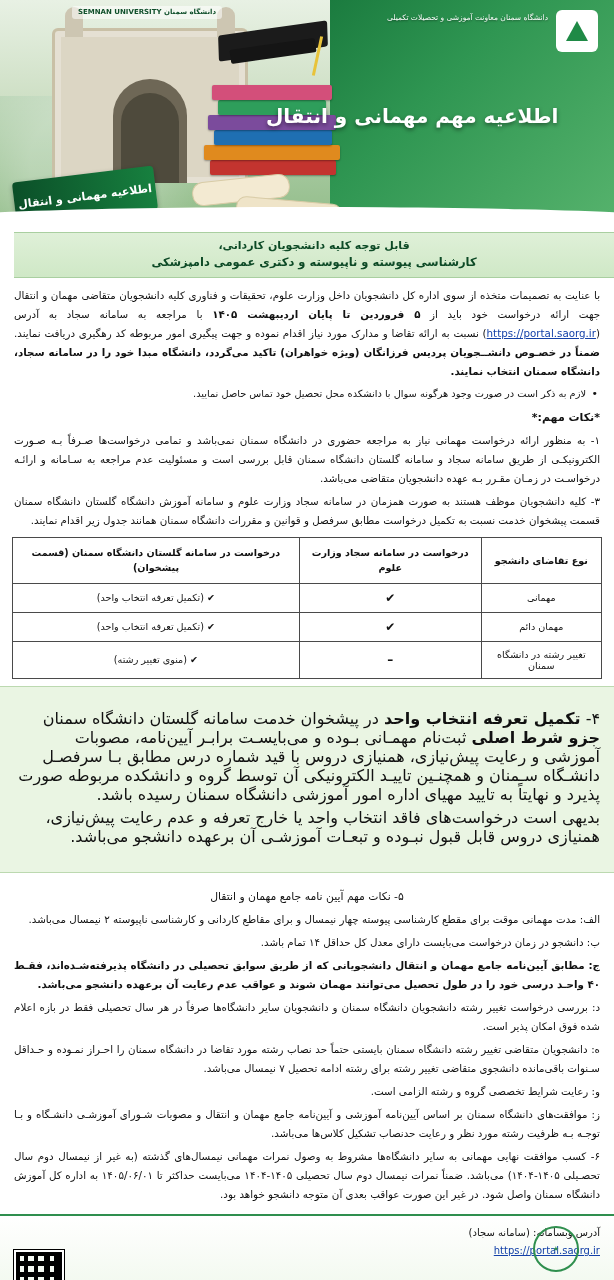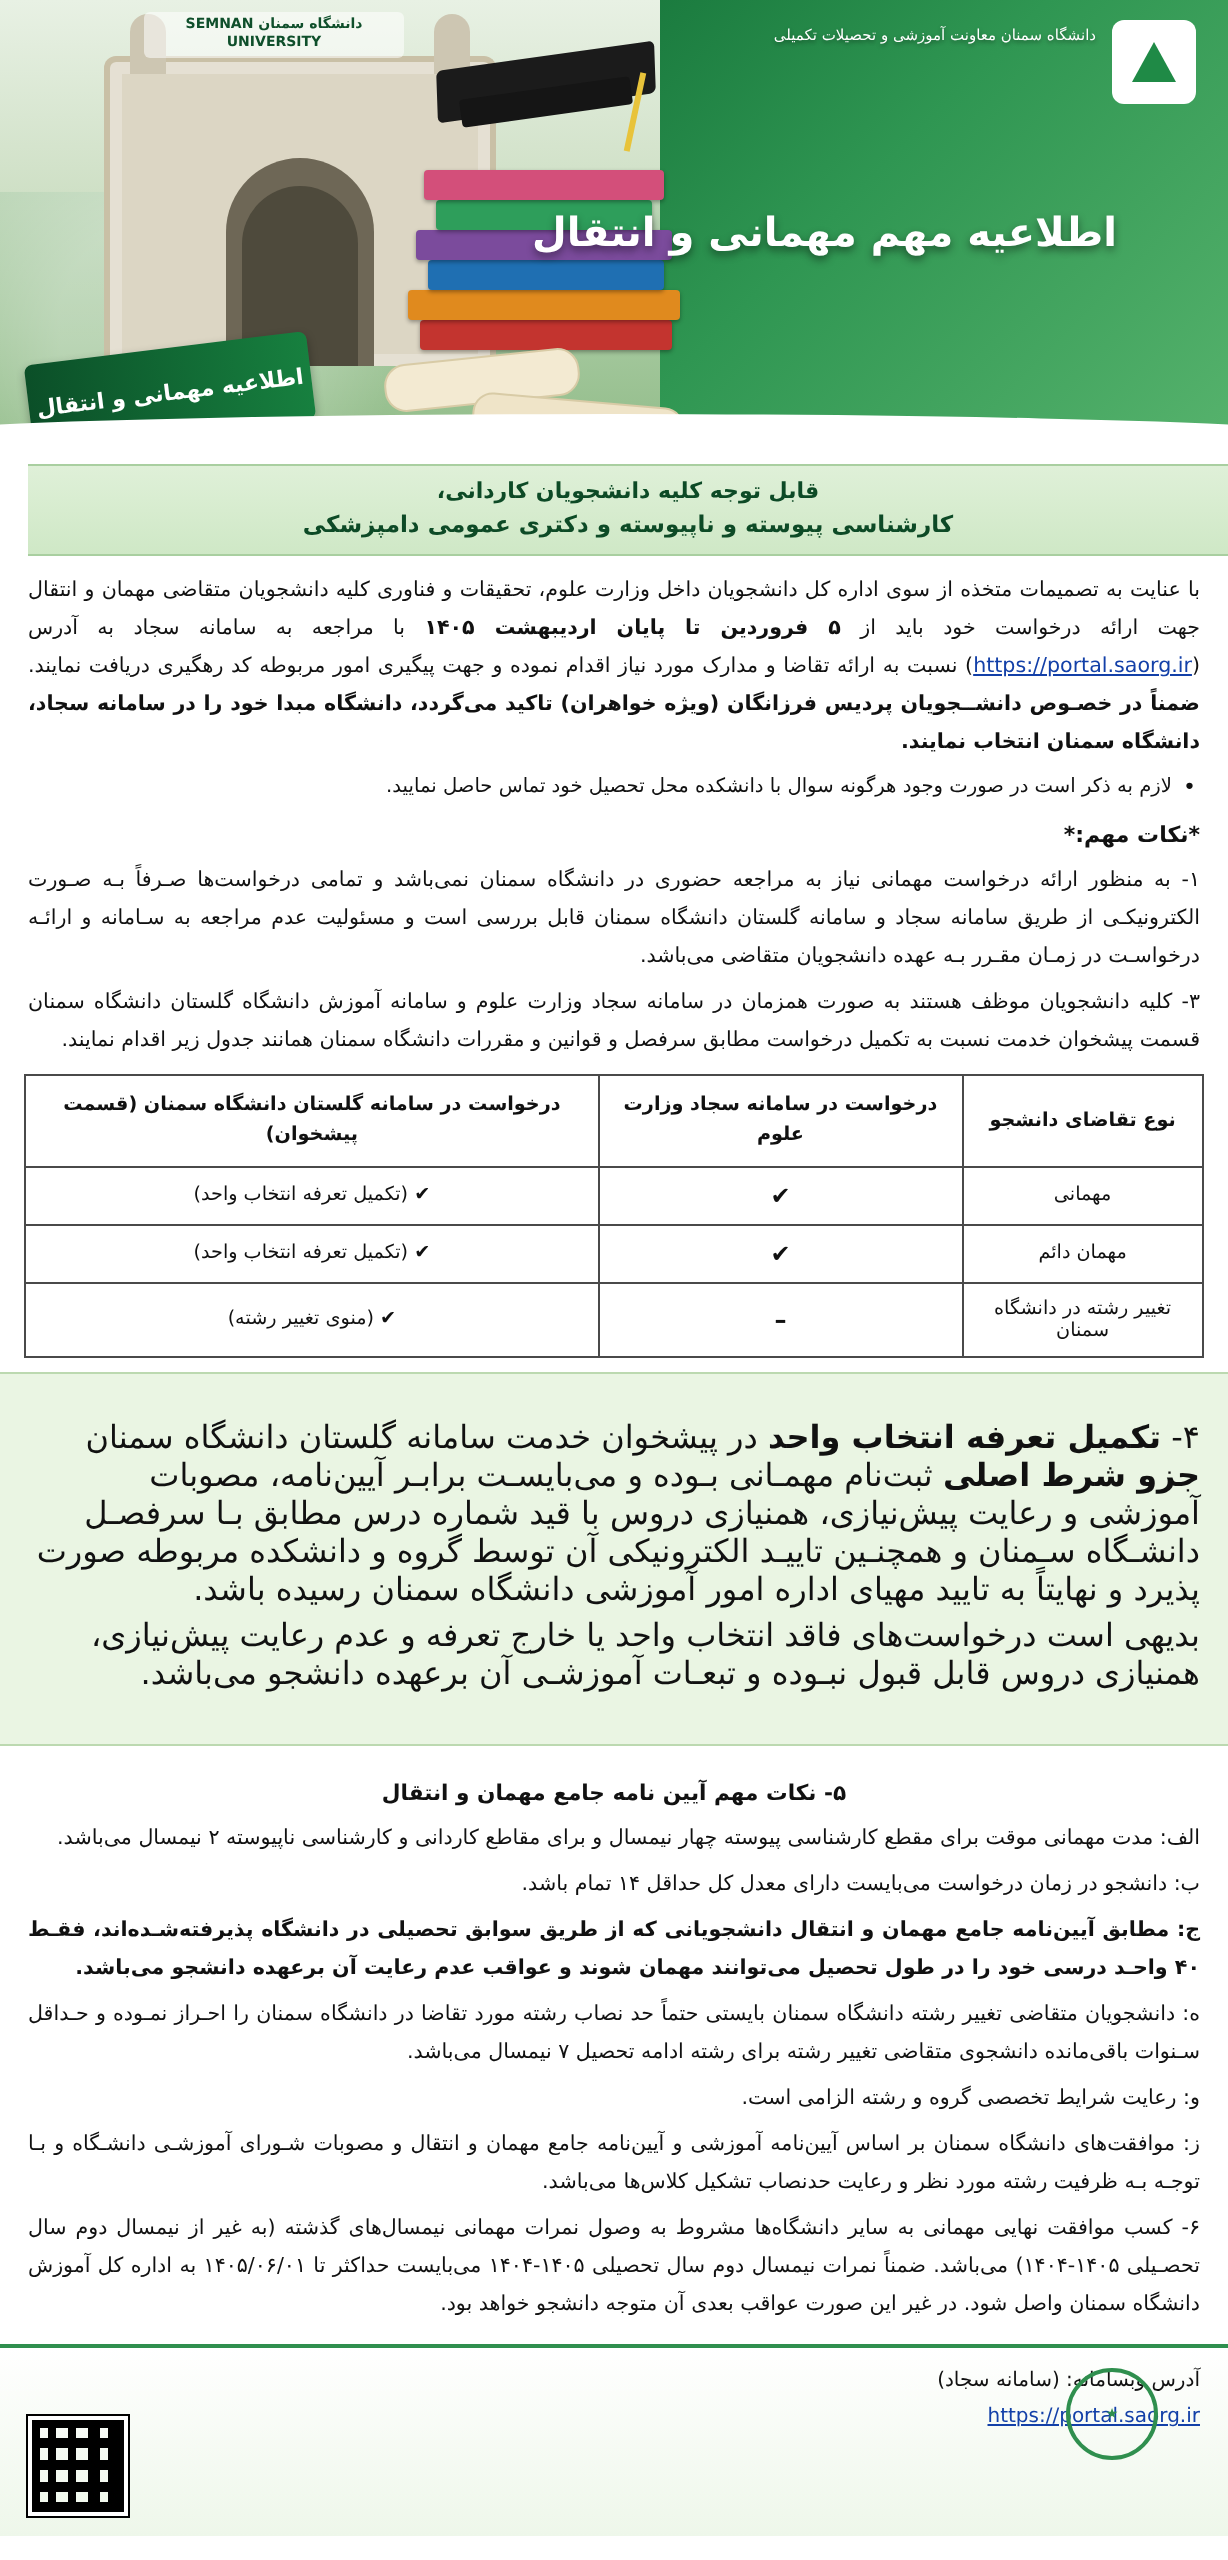--- a/index.html
+++ b/index.html
@@ -62,21 +62,21 @@
     background:#4e4a3c;border-radius:29px 29px 0 0;
   }
   .hdr-arch .minaret-l,.hdr-arch .minaret-r{
     position:absolute;top:-24px;width:18px;height:30px;background:#cdc6b2;border-radius:9px 9px 0 0;
   }
   .hdr-arch .minaret-l{left:10px}
   .hdr-arch .minaret-r{right:10px}
   .hdr-uni-label{
     position:absolute;
     left:72px; top:6px;
-    width:130px; text-align:center;
+    width:150px; text-align:center;
     font-size:7px; color:#0f4f2b; font-weight:bold;
     background:rgba(255,255,255,.55);
     border-radius:3px;
     padding:2px 0;
     line-height:1.35;
   }
   .hdr-books{
     position:absolute;
     left:196px; top:40px; width:170px; height:185px;
   }
@@ -219,21 +219,21 @@
   
   .block-green{
     background:#eaf5e3;
     border-top:1px solid #bcd9b0;
     border-bottom:1px solid #bcd9b0;
     padding:22px 14px;
     margin-top:4px;
   }
 
   .sec-title{
-    font-weight:bold;font-size:10.8px;text-align:center;margin:6px 0 3px;
+    font-weight:normal;font-size:10.8px;text-align:center;margin:6px 0 3px;
   }
 
   
   .footer{
     margin-top:10px;
     background:linear-gradient(180deg,#ffffff,#eef7ea);
     border-top:2px solid #2f8f4e;
     padding:8px 14px 12px;
     position:relative;
     min-height:74px;
@@ -354,20 +354,21 @@
       <span>۴- </span><span class="b">تکمیل تعرفه انتخاب واحد</span><span> در پیشخوان خدمت سامانه گلستان دانشگاه سمنان </span><span class="b">جزو شرط اصلی</span><span> ثبت‌نام مهمـانی بـوده و می‌بایسـت برابـر آیین‌نامه، مصوبات آموزشی و رعایت پیش‌نیازی، همنیازی دروس با قید شماره درس مطابق بـا سرفصـل دانشـگاه سـمنان و همچنـین تاییـد الکترونیکی آن توسط گروه و دانشکده مربوطه صورت پذیرد و نهایتاً به تایید مهیای اداره امور آموزشی دانشگاه سمنان رسیده باشد.</span>
     </p>
     <p class="p">بدیهی است درخواست‌های فاقد انتخاب واحد یا خارج تعرفه و عدم رعایت پیش‌نیازی، همنیازی دروس قابل قبول نبـوده و تبعـات آموزشـی آن برعهده دانشجو می‌باشد.</p>
   </div>
 
   <div class="content">
     <div class="sec-title">۵- نکات مهم آیین نامه جامع مهمان و انتقال</div>
     <p class="p">الف: مدت مهمانی موقت برای مقطع کارشناسی پیوسته چهار نیمسال و برای مقاطع کاردانی و کارشناسی ناپیوسته ۲ نیمسال می‌باشد.</p>
     <p class="p">ب: دانشجو در زمان درخواست می‌بایست دارای معدل کل حداقل ۱۴ تمام باشد.</p>
     <p class="p b">ج: مطابق آیین‌نامه جامع مهمان و انتقال دانشجویانی که از طریق سوابق تحصیلی در دانشگاه پذیرفته‌شـده‌اند، فقـط ۴۰ واحـد درسی خود را در طول تحصیل می‌توانند مهمان شوند و عواقب عدم رعایت آن برعهده دانشجو می‌باشد.</p>
+    <p class="p">د: بررسی درخواست تغییر رشته دانشجویان دانشگاه سمنان و دانشجویان سایر دانشگاه‌ها صرفاً در هر سال تحصیلی فقط در بازه اعلام شده فوق امکان پذیر است.</p>
     <p class="p">ه: دانشجویان متقاضی تغییر رشته دانشگاه سمنان بایستی حتماً حد نصاب رشته مورد تقاضا در دانشگاه سمنان را احـراز نمـوده و حـداقل سـنوات باقی‌مانده دانشجوی متقاضی تغییر رشته برای رشته ادامه تحصیل ۷ نیمسال می‌باشد.</p>
     <p class="p">و: رعایت شرایط تخصصی گروه و رشته الزامی است.</p>
     <p class="p">ز: موافقت‌های دانشگاه سمنان بر اساس آیین‌نامه آموزشی و آیین‌نامه جامع مهمان و انتقال و مصوبات شـورای آموزشـی دانشـگاه و بـا توجـه بـه ظرفیت رشته مورد نظر و رعایت حدنصاب تشکیل کلاس‌ها می‌باشد.</p>
     <p class="p">۶- کسب موافقت نهایی مهمانی به سایر دانشگاه‌ها مشروط به وصول نمرات مهمانی نیمسال‌های گذشته (به غیر از نیمسال دوم سال تحصـیلی ۱۴۰۵-۱۴۰۴) می‌باشد. ضمناً نمرات نیمسال دوم سال تحصیلی ۱۴۰۵-۱۴۰۴ می‌بایست حداکثر تا ۱۴۰۵/۰۶/۰۱ به اداره کل آموزش دانشگاه سمنان واصل شود. در غیر این صورت عواقب بعدی آن متوجه دانشجو خواهد بود.</p>
   </div>
 
   <div class="footer">
     <div class="addr">
       <div>آدرس وبسامانه: (سامانه سجاد)</div>
       <a href="#">https://portal.saorg.ir</a>

